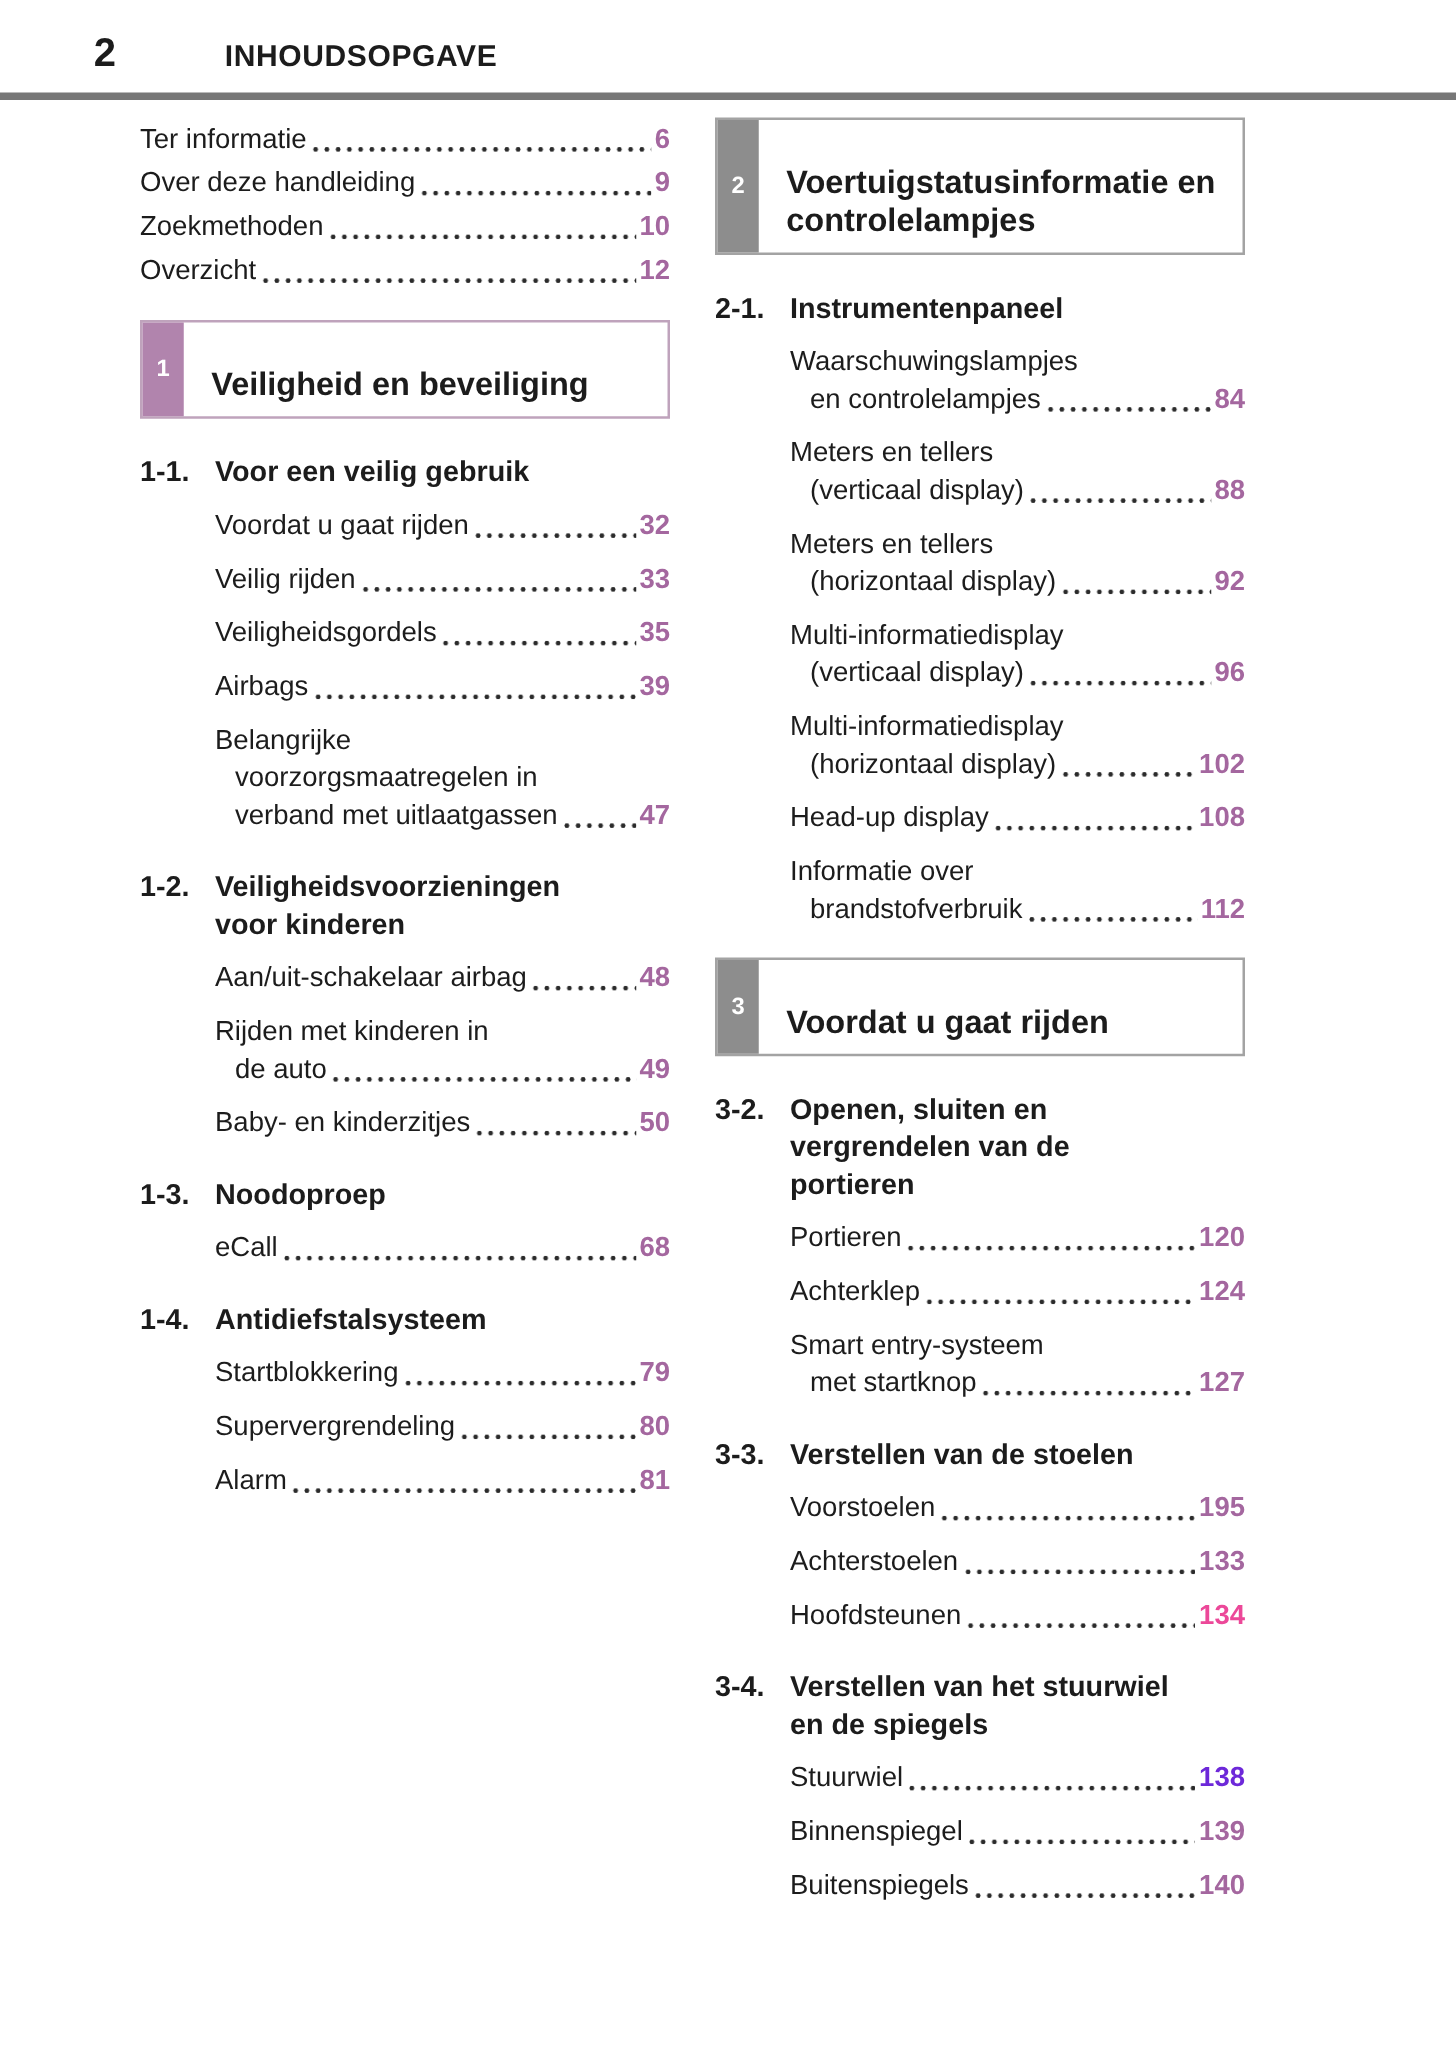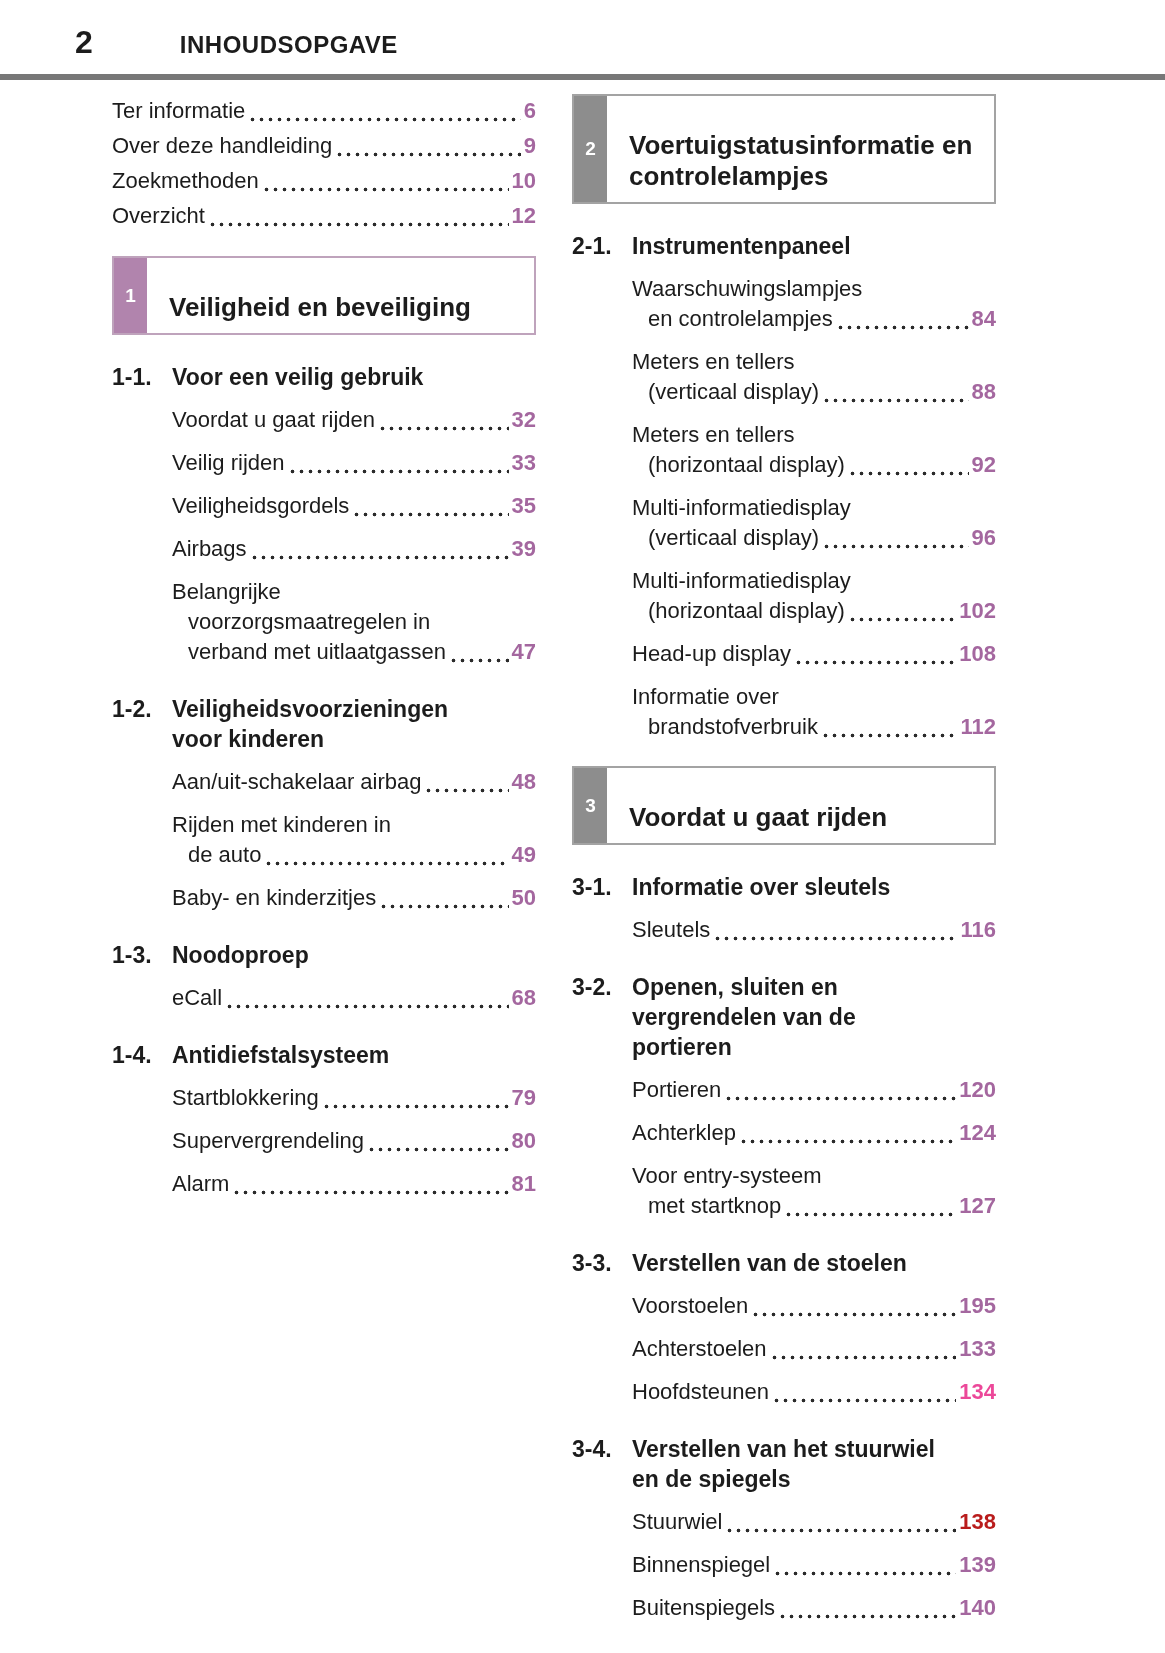--- a/index.html
+++ b/index.html
@@ -321,37 +321,20 @@
           </div>
         </div>
         <div class="chapter-box" style="border-color: rgb(163, 163, 163);">
           <div class="chapter-badge" style="background: rgb(141, 141, 141);">3</div>
           <div class="chapter-title">
             <div>Voordat u gaat rijden</div>
           </div>
         </div>
         <div class="subsection">
           <div class="sub-head">
-            <div class="sub-num">3-1.</div>
-            <div class="sub-title">
-              <div>Informatie over sleutels</div>
-            </div>
-          </div>
-          <div class="sub-entries">
-            <div class="entry">
-              <div class="entry-final">
-                <span class="lbl">Sleutels</span>
-                <span class="leader"></span>
-                <span class="page-ref" style="color: rgb(164, 103, 159);">116</span>
-              </div>
-            </div>
-          </div>
-        </div>
-        <div class="subsection">
-          <div class="sub-head">
             <div class="sub-num">3-2.</div>
             <div class="sub-title">
               <div>Openen, sluiten en</div>
               <div>vergrendelen van de</div>
               <div>portieren</div>
             </div>
           </div>
           <div class="sub-entries">
             <div class="entry">
               <div class="entry-final">
@@ -361,21 +344,21 @@
               </div>
             </div>
             <div class="entry">
               <div class="entry-final">
                 <span class="lbl">Achterklep</span>
                 <span class="leader"></span>
                 <span class="page-ref" style="color: rgb(164, 103, 159);">124</span>
               </div>
             </div>
             <div class="entry">
-              <div>Voor entry-systeem</div>
+              <div>Smart entry-systeem</div>
               <div class="entry-final cont">
                 <span class="lbl">met startknop</span>
                 <span class="leader"></span>
                 <span class="page-ref" style="color: rgb(164, 103, 159);">127</span>
               </div>
             </div>
           </div>
         </div>
         <div class="subsection">
           <div class="sub-head">
@@ -414,21 +397,21 @@
             <div class="sub-title">
               <div>Verstellen van het stuurwiel</div>
               <div>en de spiegels</div>
             </div>
           </div>
           <div class="sub-entries">
             <div class="entry">
               <div class="entry-final">
                 <span class="lbl">Stuurwiel</span>
                 <span class="leader"></span>
-                <span class="page-ref" style="color: #b91c1c;">138</span>
+                <span class="page-ref" style="color: #6d28d9;">138</span>
               </div>
             </div>
             <div class="entry">
               <div class="entry-final">
                 <span class="lbl">Binnenspiegel</span>
                 <span class="leader"></span>
                 <span class="page-ref" style="color: rgb(164, 103, 159);">139</span>
               </div>
             </div>
             <div class="entry">

